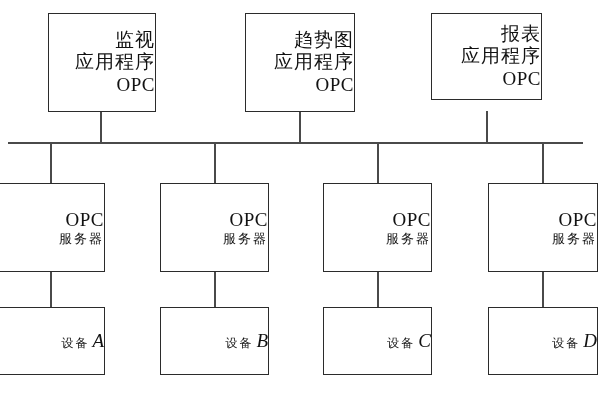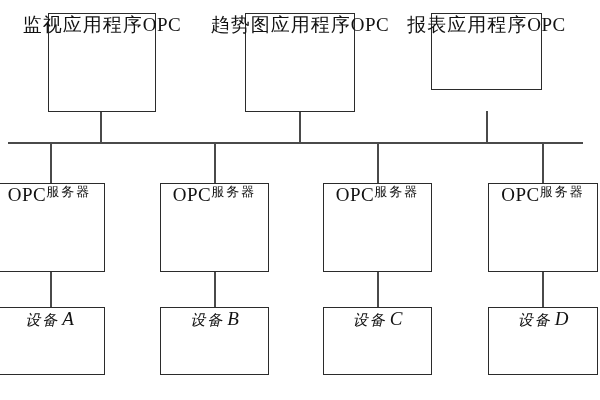--- a/index.html
+++ b/index.html
@@ -17,21 +17,22 @@
     background: #ffffff;
     overflow: hidden;
   }
   
   .node {
     position: absolute;
     box-sizing: border-box;
     border: 1.6px solid #2b2b2b;
     background: #ffffff;
     display: flex;
-    align-items: flex-start;
+    flex-direction: column;
+    align-items: flex-end;
     justify-content: center;
     text-align: center;
     color: #121212;
     z-index: 3;
   }
   .node .ln {
     display: block;
     line-height: 1.16;
     white-space: nowrap;
   }
@@ -48,23 +49,22 @@
   .srv-box .ln-opc {
     font-size: 19px;
     letter-spacing: 0.5px;
   }
   .srv-box .ln-cn {
     font-size: 13px;
     letter-spacing: 2px;
   }
   
   .dev-box .ln-cn {
-    font-size: 15px;
+    font-size: 12px;
     letter-spacing: 2px;
-    font-style: italic;
   }
   .dev-box .dev-id {
     font-style: italic;
     font-size: 19px;
     padding-left: 3px;
   }
   .dev-row {
     display: flex;
     align-items: baseline;
     justify-content: center;
@@ -109,21 +109,21 @@
     <span class="ln ln-cn">应用程序</span>
     <span class="ln ln-opc">OPC</span>
   </div>
 
   <div class="node app-box" style="left:245px; top:13px; width:110px; height:99px;">
     <span class="ln ln-cn">趋势图</span>
     <span class="ln ln-cn">应用程序</span>
     <span class="ln ln-opc">OPC</span>
   </div>
 
-  <div class="node app-box" style="left:431px; top:13px; width:111px; height:77px;">
+  <div class="node app-box" style="left:431px; top:13px; width:111px; height:87px;">
     <span class="ln ln-cn">报表</span>
     <span class="ln ln-cn">应用程序</span>
     <span class="ln ln-opc">OPC</span>
   </div>
 
   <div class="node srv-box" style="left:-6px; top:183px; width:111px; height:89px;">
     <span class="ln ln-opc">OPC</span>
     <span class="ln ln-cn">服务器</span>
   </div>
 

